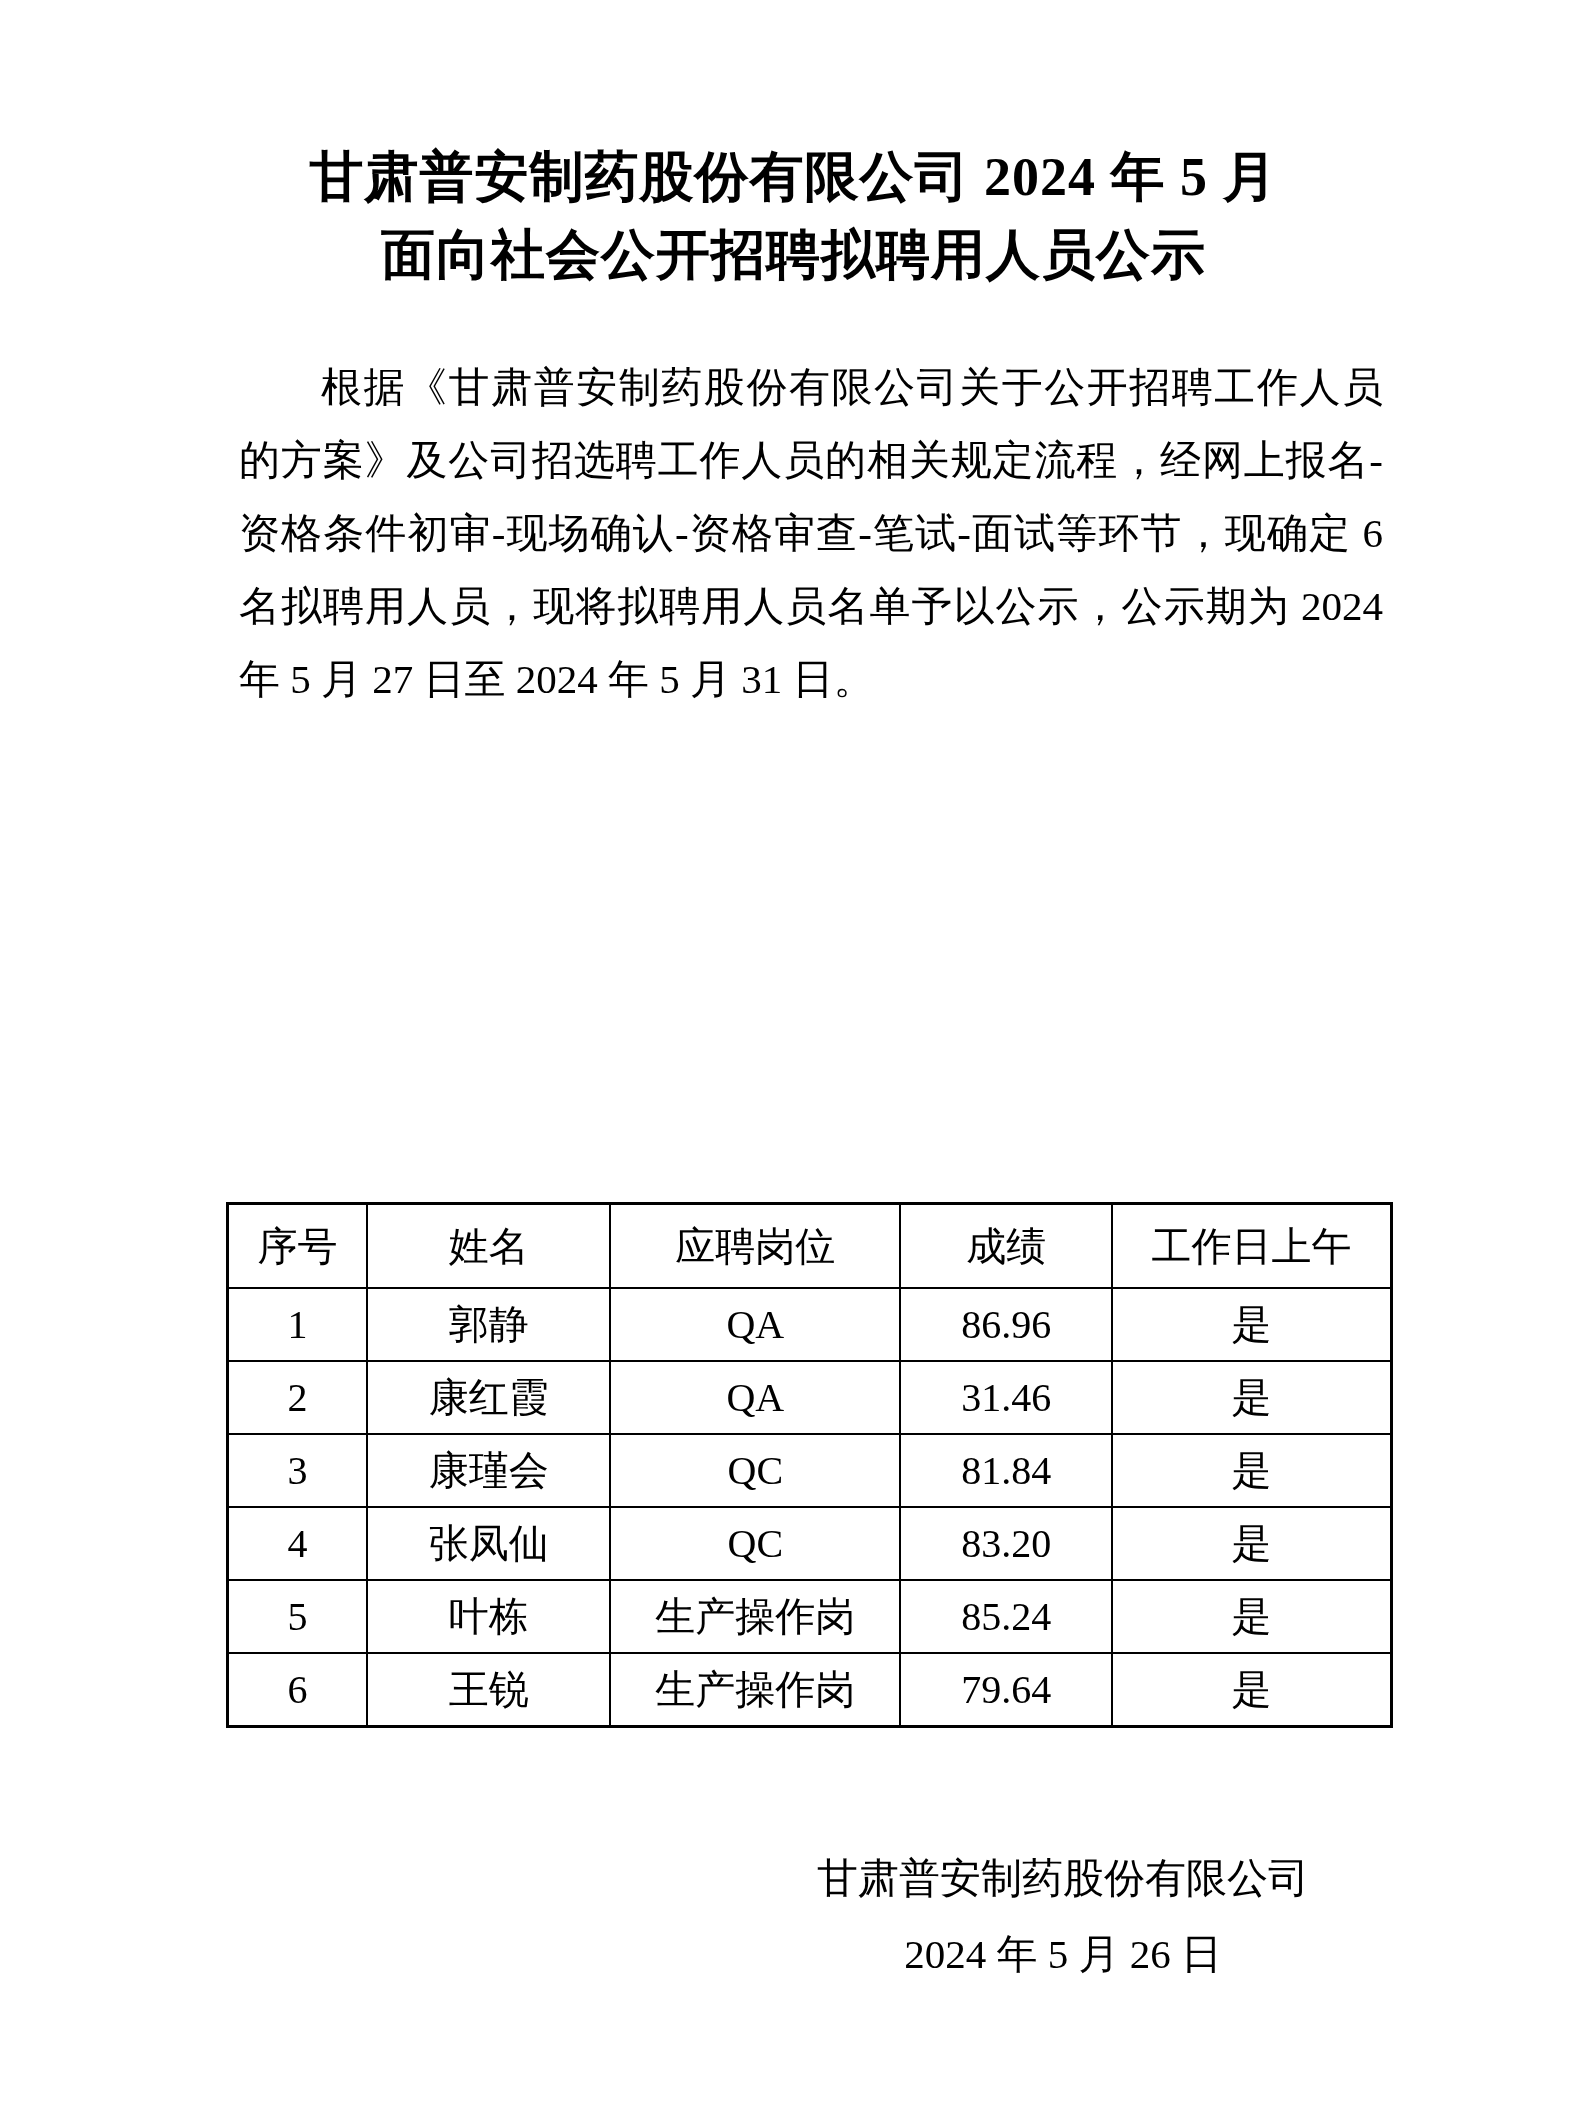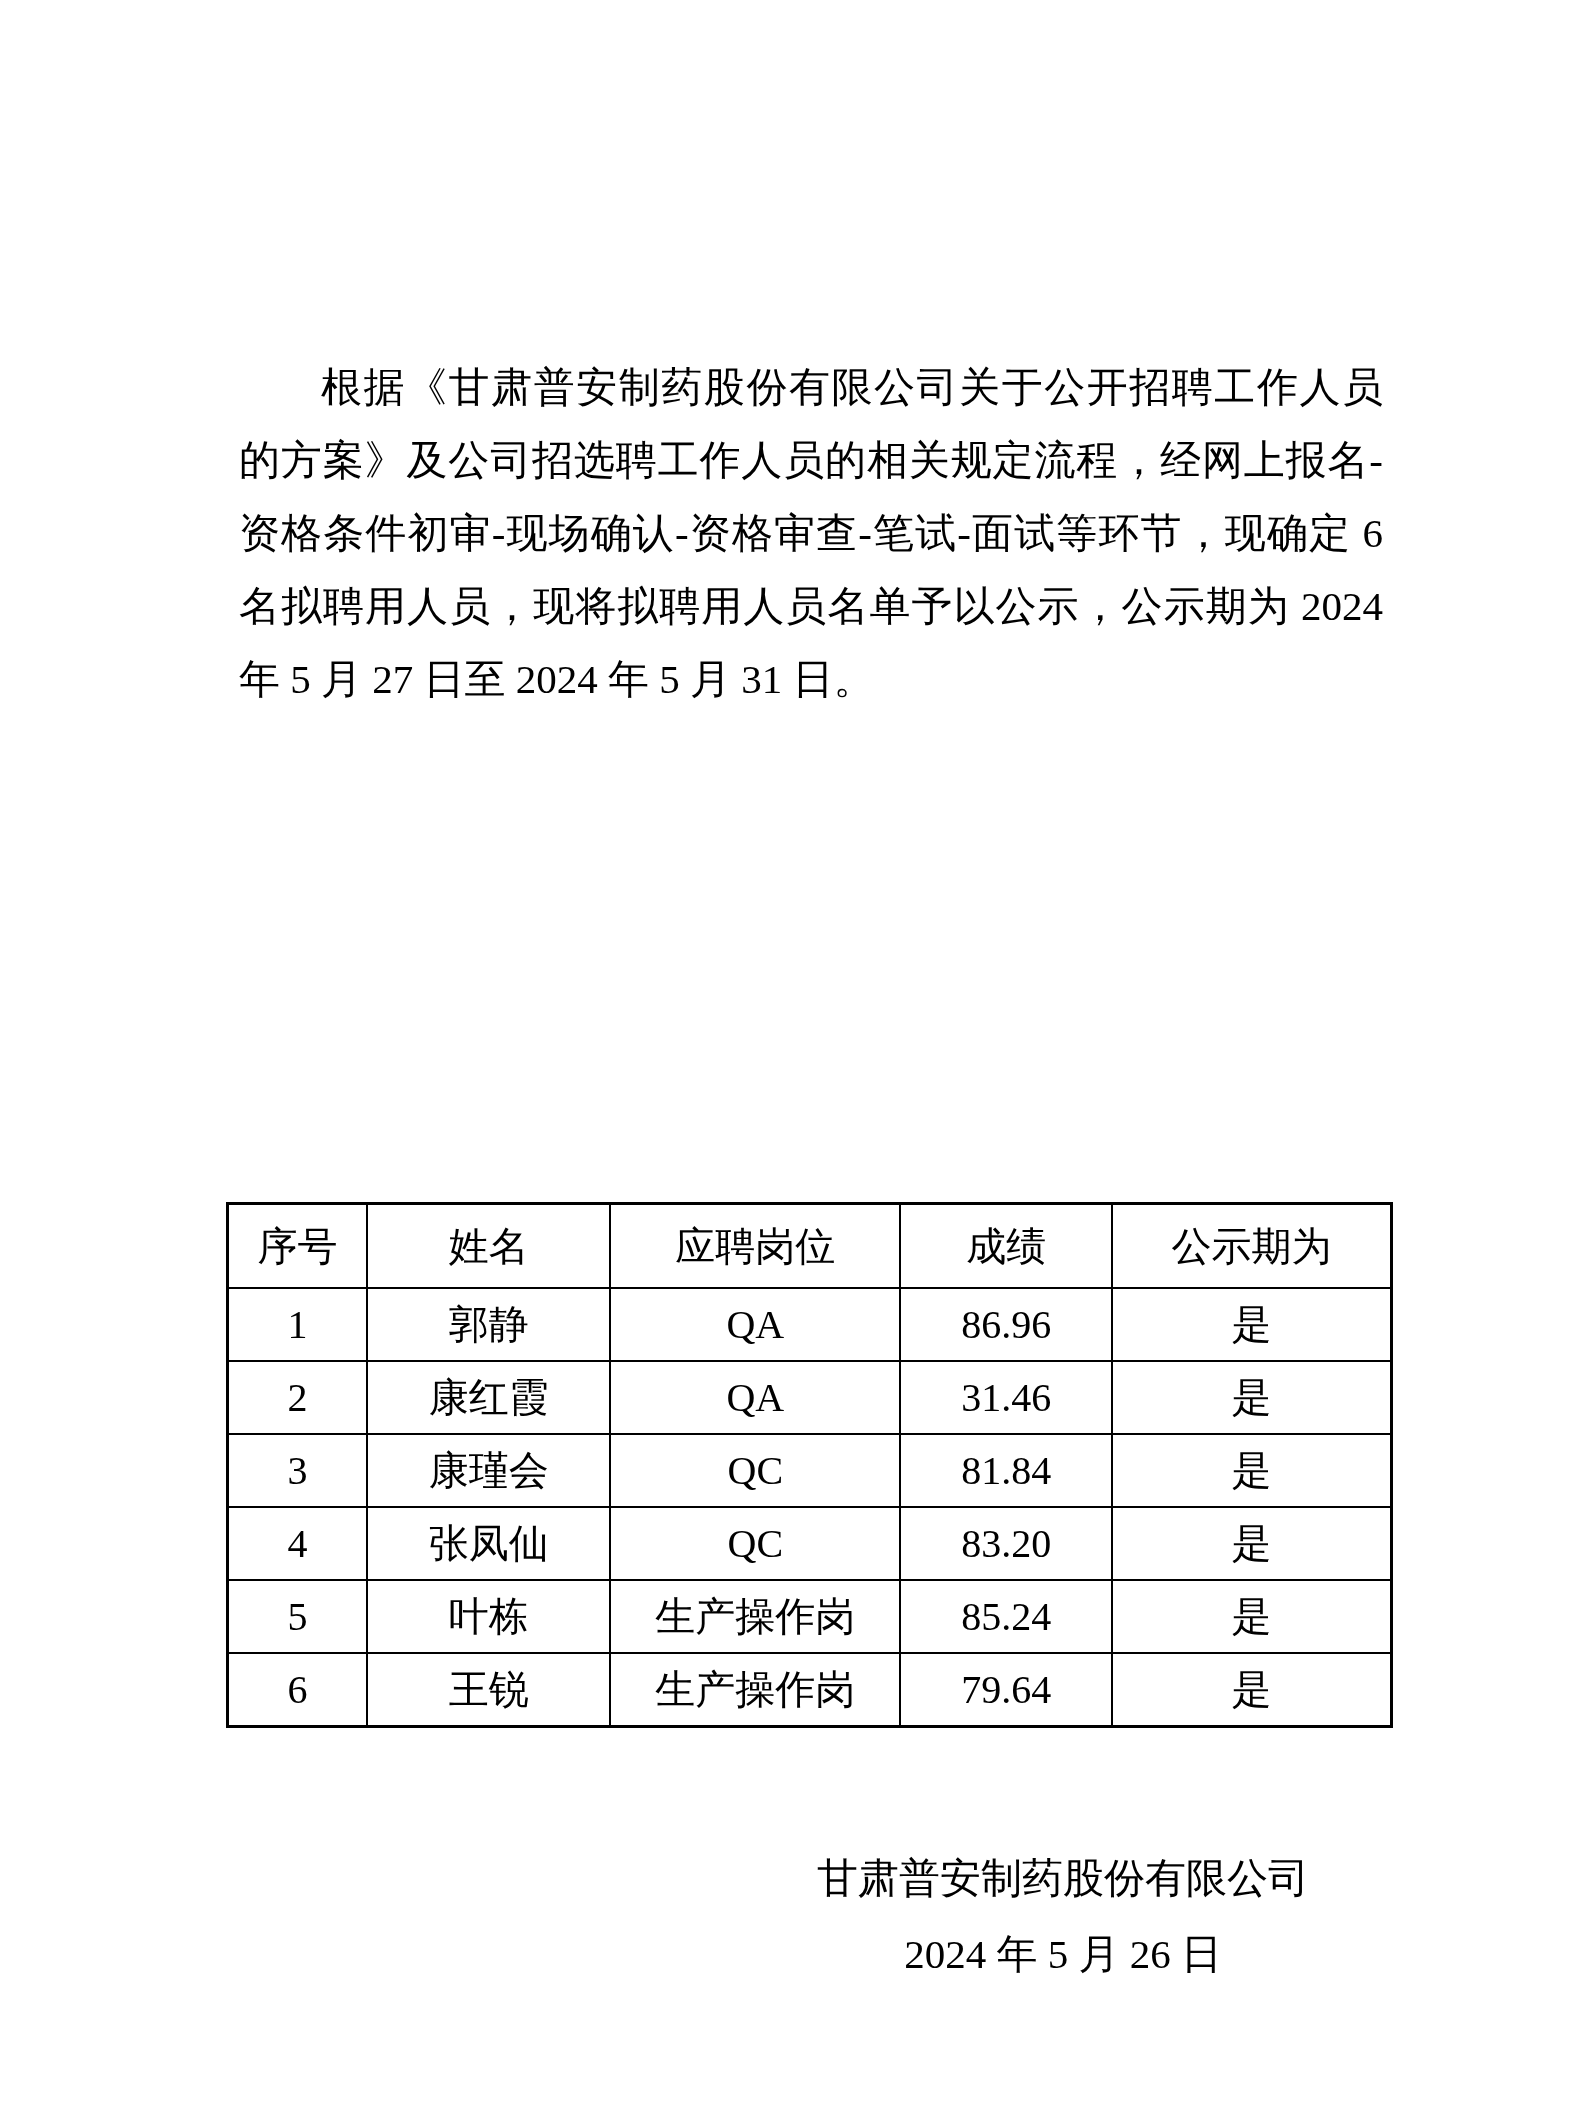--- a/index.html
+++ b/index.html
@@ -76,41 +76,45 @@
     font-size: 41px;
     line-height: 76px;
   }
   .signature div { white-space: nowrap; }
 </style>
 </head>
 <body>
 
 <div class="page">
 
+  <h1 class="doc-title">
+    <span>甘肃普安制药股份有限公司 2024 年 5 月</span><br>
+    <span>面向社会公开招聘拟聘用人员公示</span>
+  </h1>
 
   <div class="doc-body">
     <p>根据《甘肃普安制药股份有限公司关于公开招聘工作人员的方案》及公司招选聘工作人员的相关规定流程，经网上报名-资格条件初审-现场确认-资格审查-笔试-面试等环节，现确定 6 名拟聘用人员，现将拟聘用人员名单予以公示，公示期为 2024 年 5 月 27 日至 2024 年 5 月 31 日。</p>
   </div>
 
   <div class="table-wrap">
     <table class="applicants">
       <colgroup>
           <col style="width: 12%;">
           <col style="width: 20.9%;">
           <col style="width: 24.9%;">
           <col style="width: 18.2%;">
           <col style="width: 24%;">
         </colgroup>
       <thead>
         <tr>
             <th>序号</th>
             <th>姓名</th>
             <th>应聘岗位</th>
             <th>成绩</th>
-            <th>公示期为</th>
+            <th>工作日上午</th>
           </tr>
       </thead>
       <tbody>
           <tr>
             <td>1</td>
             <td>郭静</td>
             <td>QA</td>
             <td>86.96</td>
             <td>是</td>
           </tr>

